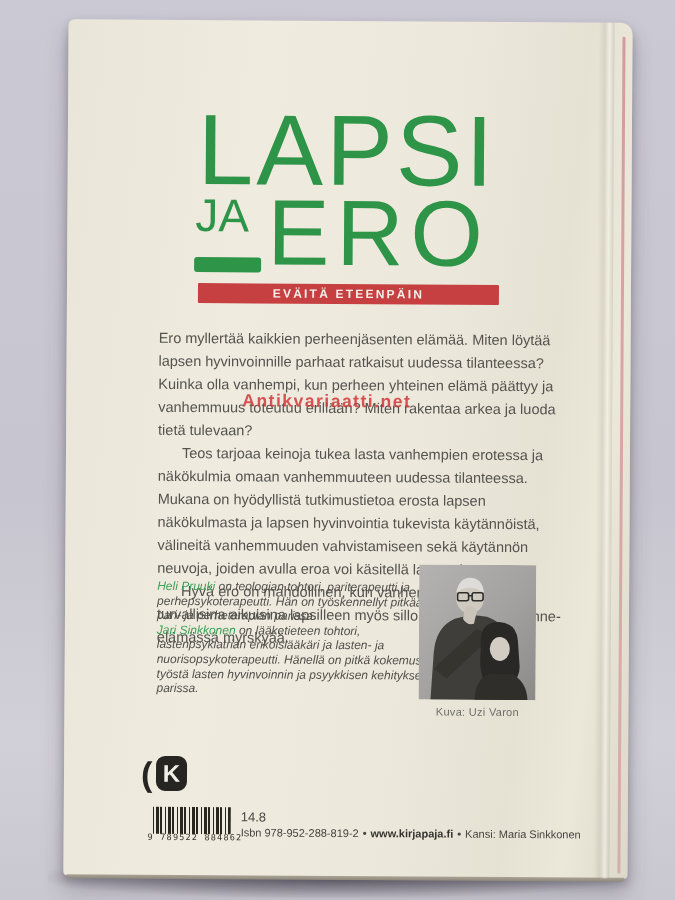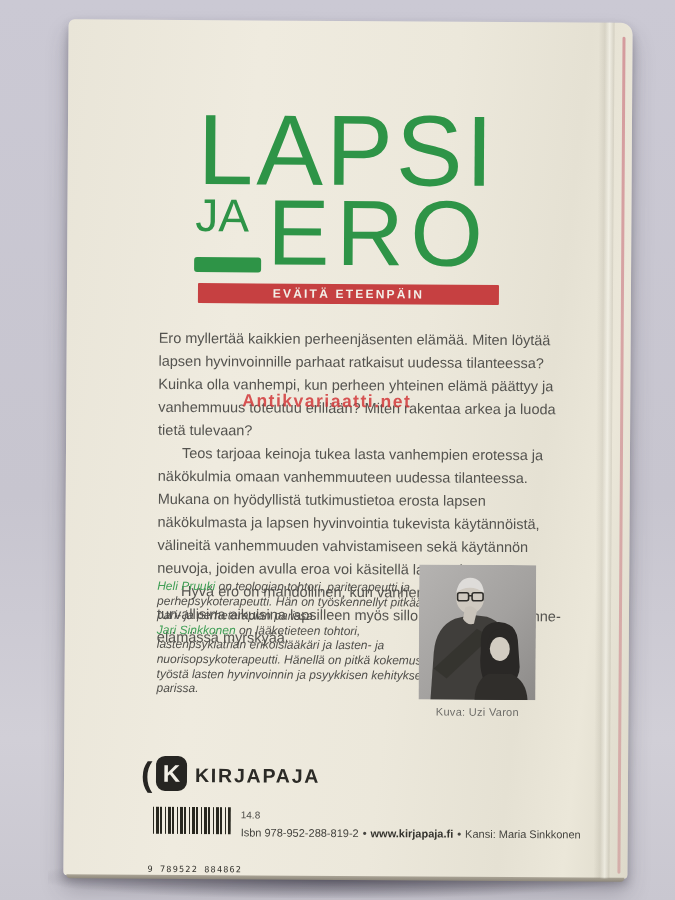--- a/index.html
+++ b/index.html
@@ -65,23 +65,23 @@
   }
   .logo-text{left:131px;top:744px;font-size:19.5px;font-weight:700;letter-spacing:1.8px;color:#2b2a26;}
   
   .barcode{
     left:89px;top:787px;width:78px;height:27px;
     background:
       repeating-linear-gradient(90deg,#28271f 0 1.5px,transparent 1.5px 3px,#28271f 3px 6px,transparent 6px 7.5px,#28271f 7.5px 9px,transparent 9px 12px);
   }
   .barcode-digits{
     left:84px;top:812px;width:88px;text-align:center;
-    font-family:"DejaVu Sans Mono",monospace;font-size:8.5px;letter-spacing:1.2px;color:#34332e;white-space:nowrap;margin-top:32px;
+    font-family:"DejaVu Sans Mono",monospace;font-size:8.5px;letter-spacing:1.2px;color:#34332e;white-space:nowrap;
   }
-  .size-code{left:177px;top:789px;font-size:10px;color:#4c4b47;}
+  .size-code{left:177px;top:789px;font-size:13px;color:#4c4b47;}
   .isbn-line{left:177px;top:806px;width:395px;font-size:11px;color:#45443f;white-space:nowrap;}
   .isbn-line .bullet{margin:0 4px;font-weight:700;}
   .isbn-line .website{font-weight:700;color:#33322d;}
 </style>
 </head>
 <body>
 
 <div class="scene">
   <div class="floor-shadow"></div>
 
@@ -134,21 +134,20 @@
         <ellipse cx="81" cy="84" rx="10" ry="12" fill="#d2ccc2"></ellipse>
         <path d="M69 76 Q73 62 84 64 Q95 66 93 77 Q86 70 80 71 Q73 72 69 80 Z" fill="#2a2826"></path>
 
         <path d="M56 135 Q57 115 70 109 L93 109 Q108 116 109 135 Z" fill="#302e2b"></path>
       </svg>
     </div>
     <div class="abs photo-caption">Kuva: Uzi Varon</div>
 
     <div class="abs logo-paren">(</div>
     <div class="abs logo-k">K</div>
-    <div class="abs logo-text">KIRJAPAJA</div>
 
     <div class="abs barcode"></div>
     <div class="abs barcode-digits">9 789522 884862</div>
     <div class="abs size-code">14.8</div>
     <div class="abs isbn-line">
       <span>Isbn 978-952-288-819-2</span><span class="bullet">•</span><span class="website">www.kirjapaja.fi</span><span class="bullet">•</span><span>Kansi: Maria Sinkkonen</span>
     </div>
 
     <div class="bottom-edge"></div>
   </div>

